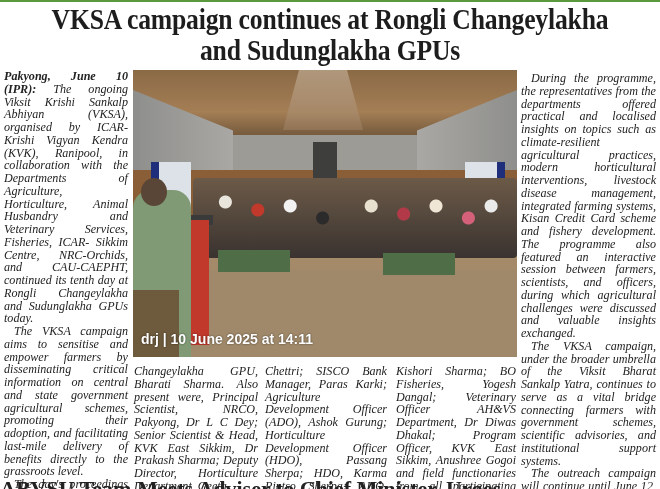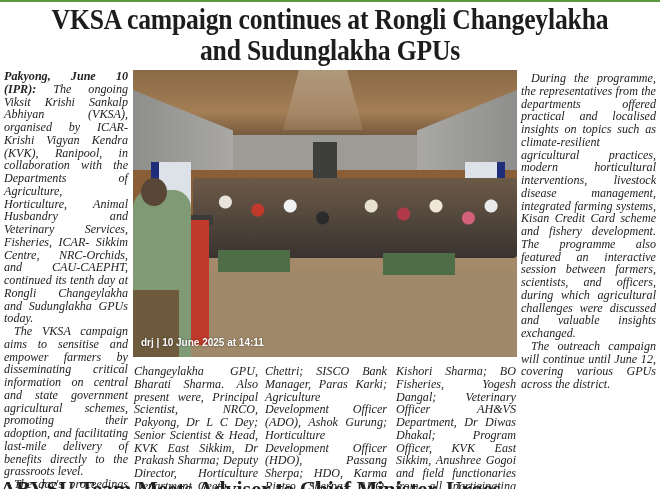--- a/index.html
+++ b/index.html
@@ -62,22 +62,22 @@
   .table-l { position: absolute; left: 85px; top: 180px; width: 72px; height: 22px; background: #4f6e48; }
   .table-r { position: absolute; left: 250px; top: 183px; width: 72px; height: 22px; background: #4f6e48; }
   .floor { position: absolute; left: 0; top: 200px; width: 384px; height: 87px; background: #a0896a; }
   .podium { position: absolute; left: 40px; top: 150px; width: 36px; height: 125px; background: #c0392b; border-left: 10px solid #2a2a2a; }
   .podium-top { position: absolute; left: 34px; top: 145px; width: 46px; height: 10px; background: #3a3a3a; }
   .speaker { position: absolute; left: 0; top: 120px; width: 58px; height: 167px; background: #7f9a74; border-radius: 18px 18px 0 0; }
   .speaker-head { position: absolute; left: 8px; top: 108px; width: 26px; height: 28px; background: #5a4636; border-radius: 50%; }
   .speaker-legs { position: absolute; left: 0; top: 220px; width: 46px; height: 67px; background: #6e5a3c; }
 
   .photo-caption {
-    position: absolute; left: 8px; top: 267px; font-family: "Liberation Sans", sans-serif;
-    font-size: 10px; font-weight: bold; color: #ffffff; text-shadow: 0 0 2px rgba(0,0,0,.6);
+    position: absolute; left: 8px; top: 261px; font-family: "Liberation Sans", sans-serif;
+    font-size: 14px; font-weight: bold; color: #ffffff; text-shadow: 0 0 2px rgba(0,0,0,.6);
   }
 
   .next-headline {
     position: absolute; left: 0; top: 478px; width: 660px; height: 12px; overflow: hidden;
     font-family: "Liberation Serif", serif; font-weight: bold; font-size: 22px; line-height: 22px;
     color: #222; white-space: nowrap;
   }
   .next-headline span { position: relative; top: 0px; }
 </style>
 </head>
@@ -125,18 +125,19 @@
 <div class="col" id="col-photo-below-2">
   <p>Chettri; SISCO Bank Manager, Paras Karki; Agriculture Development Officer (ADO), Ashok Gurung; Horticulture Development Officer (HDO), Passang Sherpa; HDO, Karma Pintso Sherpa; ADO, Krishna Dhakal; HDO,</p>
 </div>
 
 <div class="col" id="col-photo-below-3">
   <p>Kishori Sharma; BO Fisheries, Yogesh Dangal; Veterinary Officer AH&amp;VS Department, Dr Diwas Dhakal; Program Officer, KVK East Sikkim, Anushree Gogoi and field functionaries from all participating departments.</p>
 </div>
 
 <div class="col" id="col4">
   <p class="indent">During the programme, the representatives from the departments offered practical and localised insights on topics such as climate-resilient agricultural practices, modern horticultural interventions, livestock disease management, integrated farming systems, Kisan Credit Card scheme and fishery development. The programme also featured an interactive session between farmers, scientists, and officers, during which agricultural challenges were discussed and valuable insights exchanged.</p>
+  <p class="indent">The VKSA campaign, under the broader umbrella of the Viksit Bharat Sankalp Yatra, continues to serve as a vital bridge connecting farmers with government schemes, scientific advisories, and institutional support systems.</p>
   <p class="indent">The outreach campaign will continue until June 12, covering various GPUs across the district.</p>
 </div>
 
 <div class="next-headline">
   <span>ABVSU Team Meets Adviser to Chief Minister, Urges ...</span>
 </div>
 
 </body></html>

